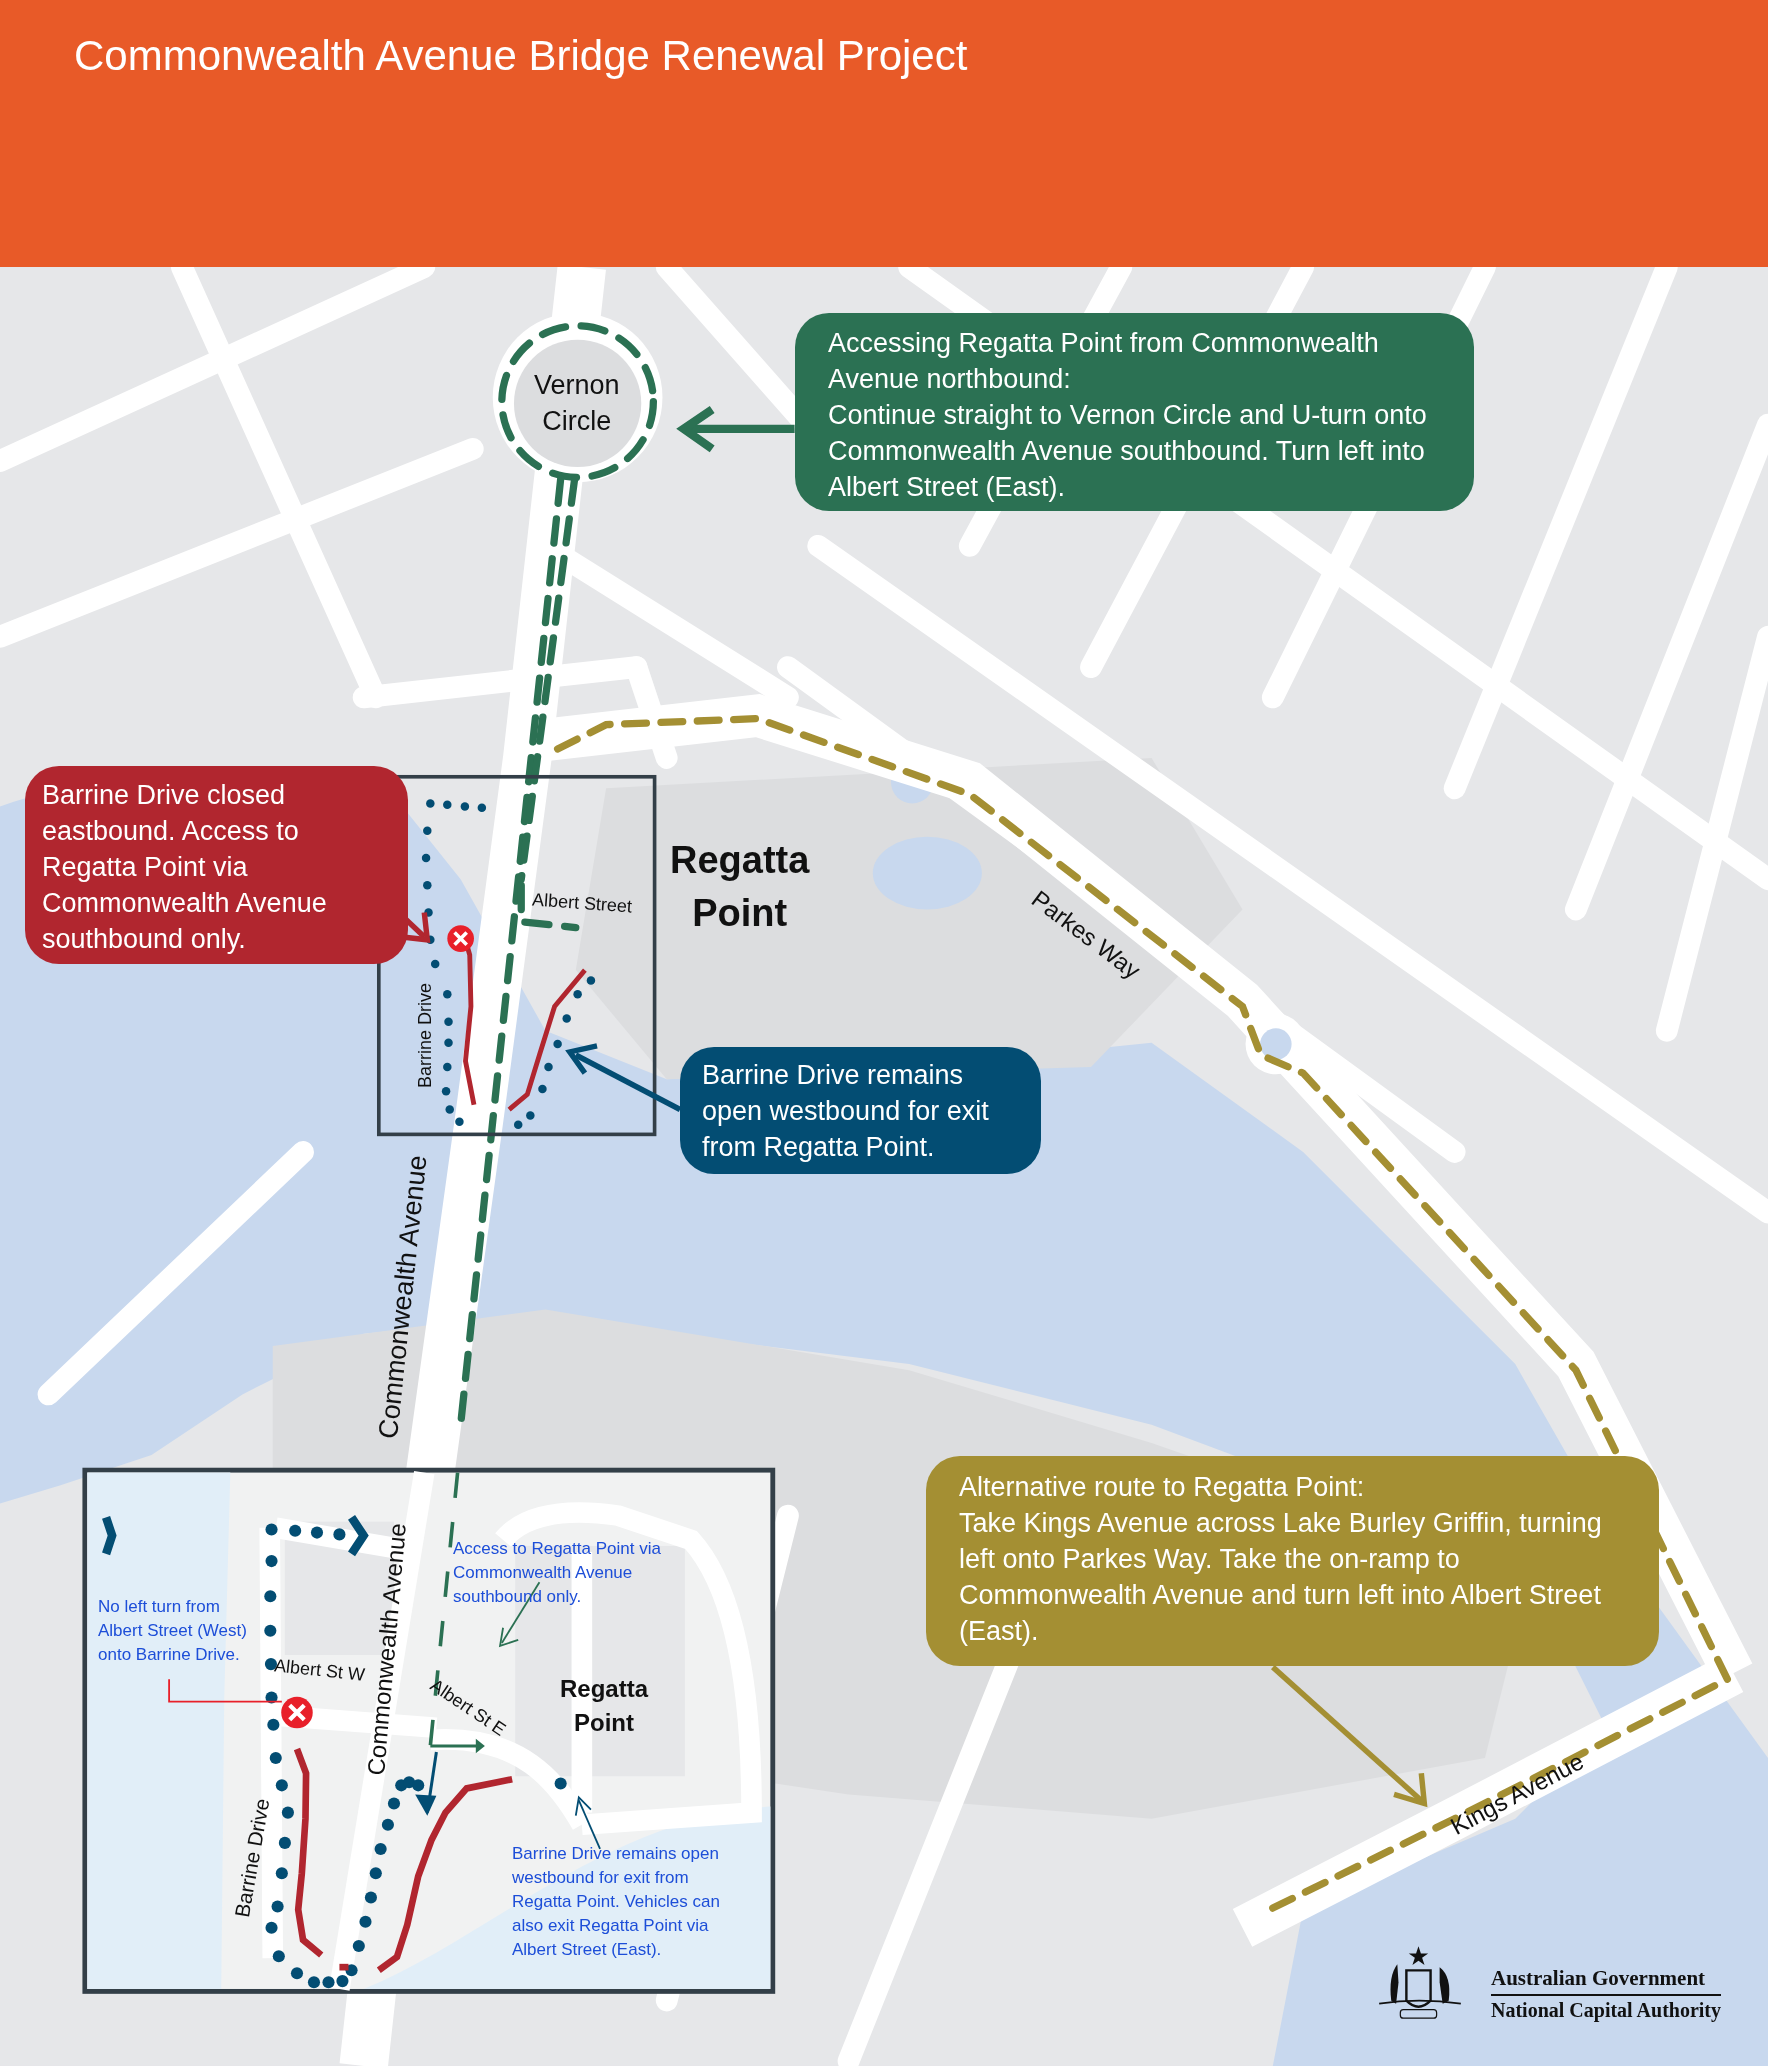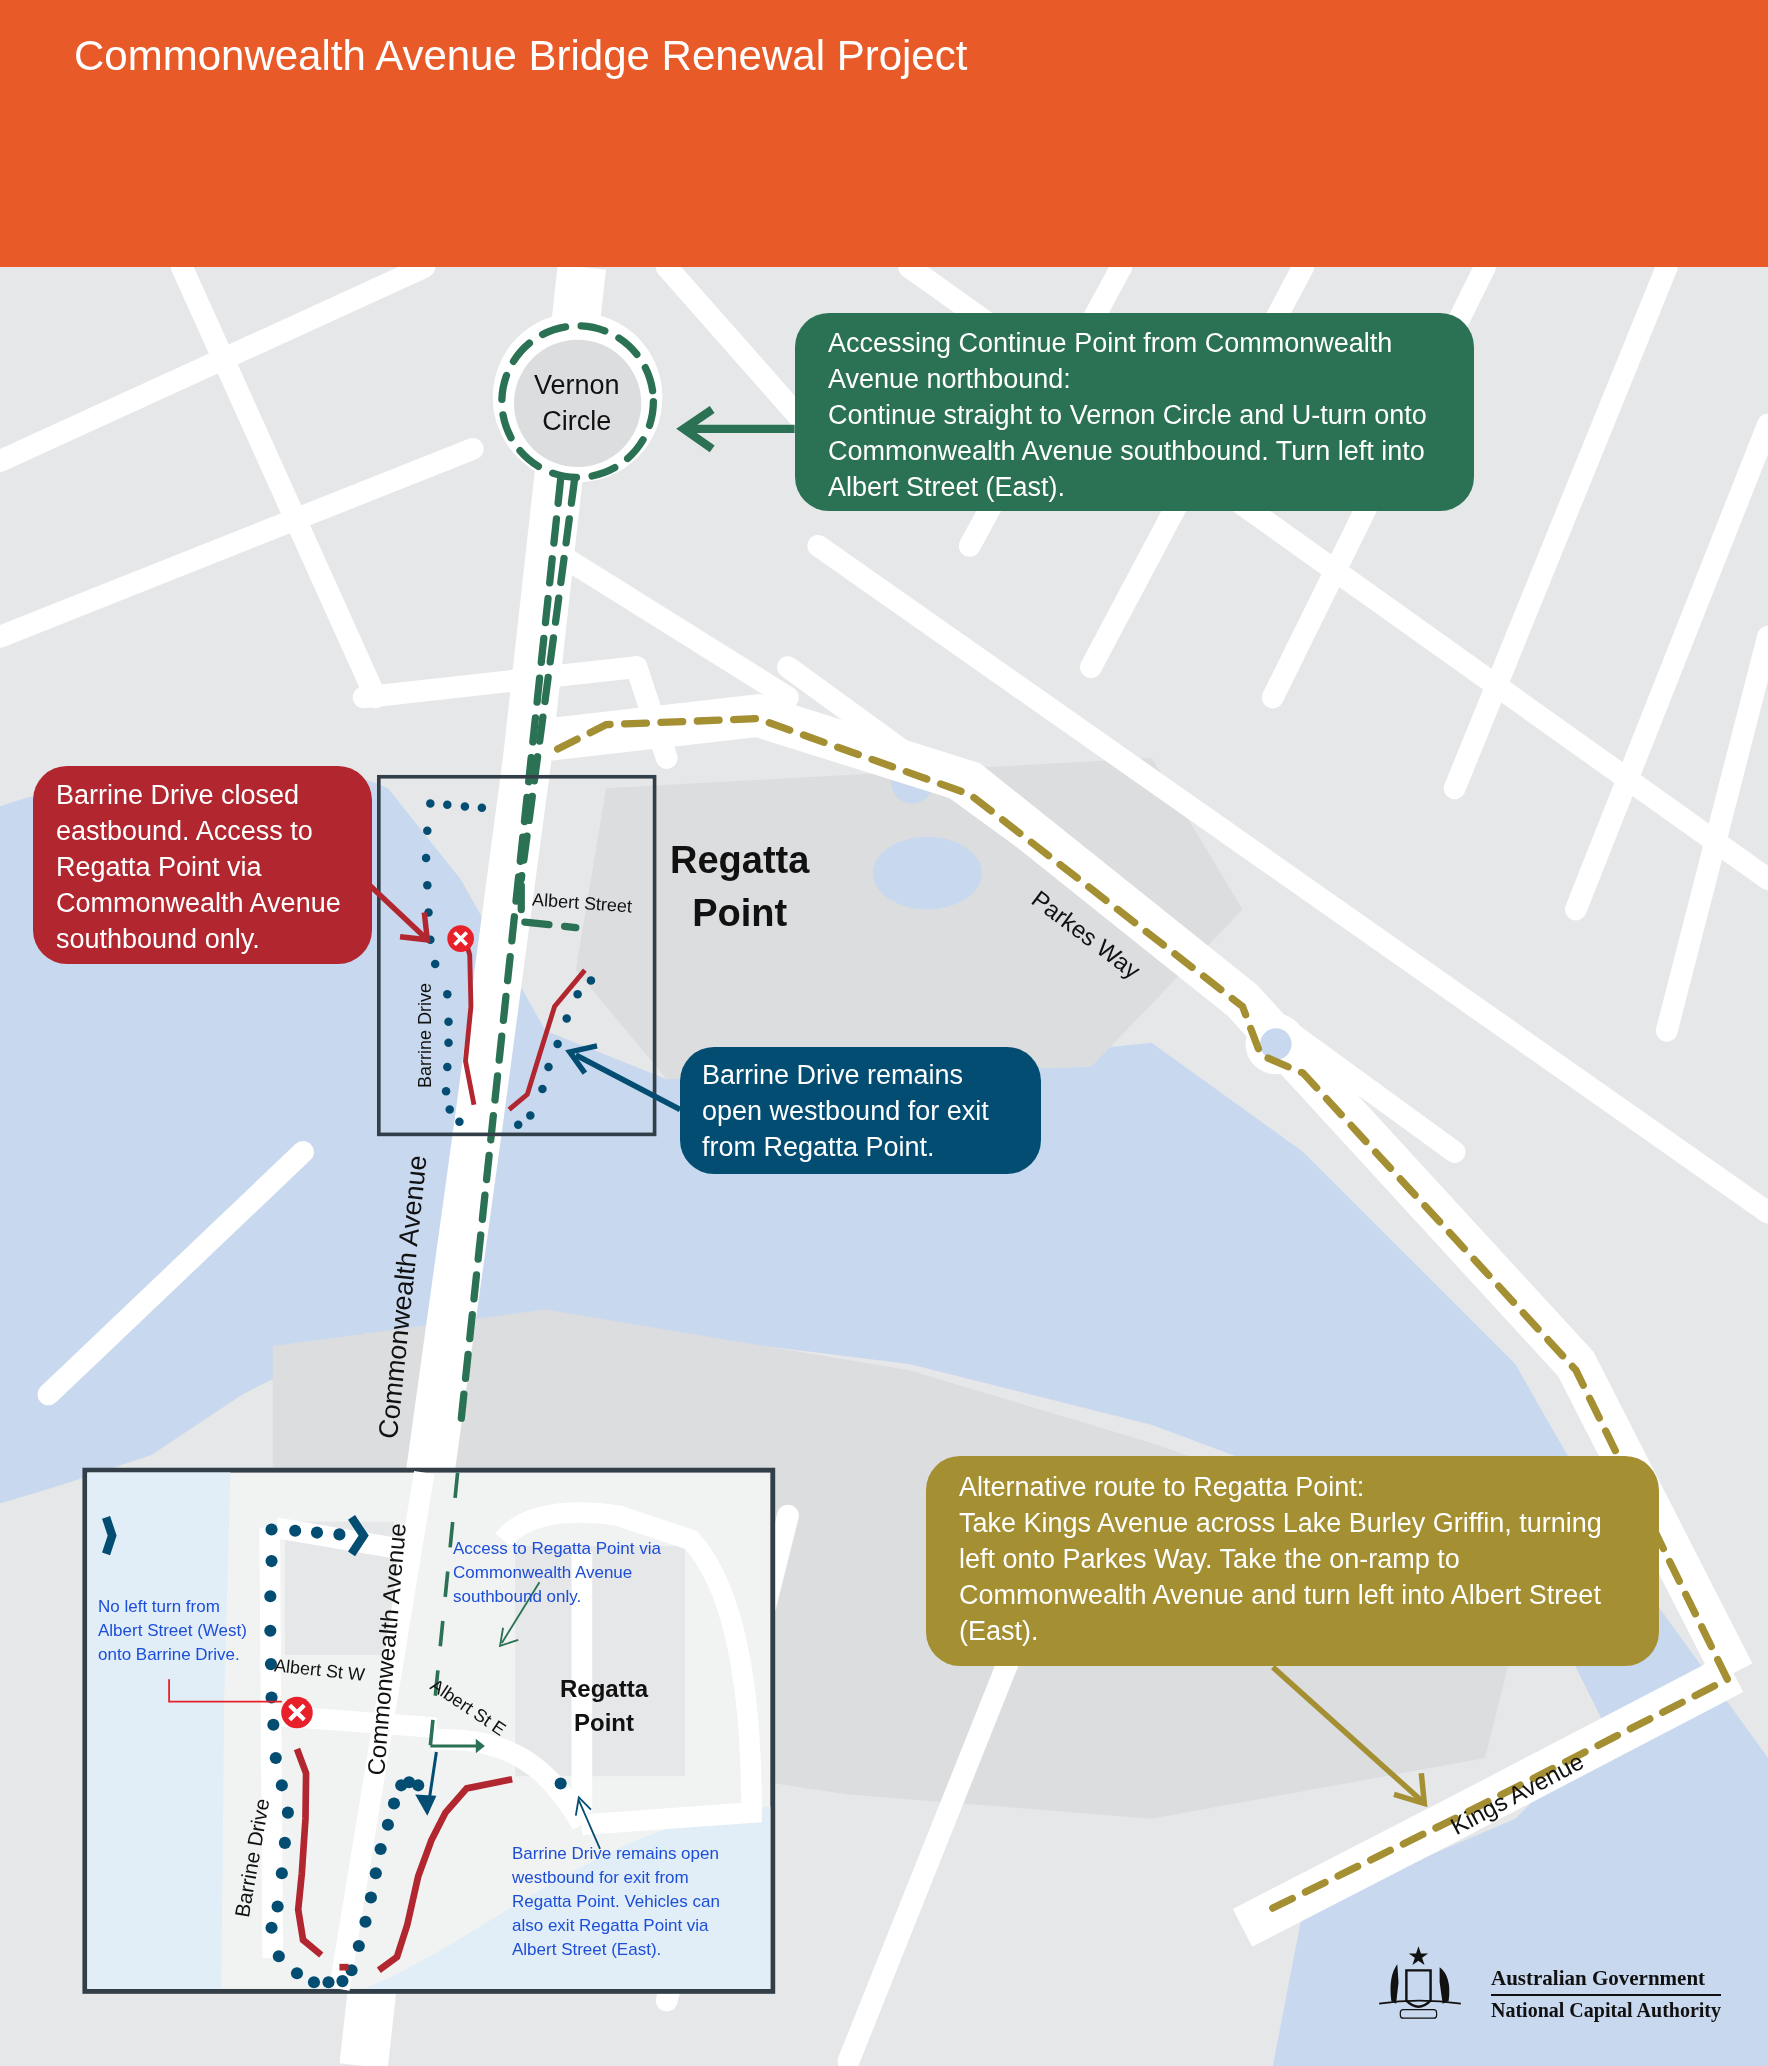--- a/index.html
+++ b/index.html
@@ -4,21 +4,21 @@
 <style>
   html, body { margin:0; padding:0; }
   body { width:1768px; height:2066px; position:relative; overflow:hidden; background:#e6e7e9; font-family:"Liberation Sans", sans-serif; }
   .header { position:absolute; left:0; top:0; width:1768px; height:267px; background:#e85a28; color:#fff; }
   .header .subtitle { position:absolute; left:74px; top:31.5px; font-size:42px; font-weight:400; }
   .header .title { position:absolute; left:74px; top:97px; width:1637px; font-size:52px; font-weight:700; line-height:65px; }
   .map { position:absolute; left:0; top:267px; width:1768px; height:1799px; }
   .map svg { position:absolute; left:0; top:0; }
   .callout { position:absolute; color:#fff; border-radius:34px; box-sizing:border-box; font-size:27px; line-height:36px; }
   .callout.green { left:795px; top:313px; width:679px; height:198px; background:#2b7153; padding:12px 33px; }
-  .callout.red { left:33px; top:766px; width:339px; height:198px; background:#b1262f; padding:11px 23px; }
+  .callout.red { left:25px; top:766px; width:383px; height:198px; background:#b1262f; padding:11px 17px; }
   .callout.blue { left:680px; top:1047px; width:361px; height:127px; background:#034d73; padding:9.7px 22px; }
   .callout.olive { left:926px; top:1456px; width:733px; height:210px; background:#a48f33; padding:13.3px 33px; }
   .callout .head { display:block; }
   .label { position:absolute; color:#111; white-space:nowrap; }
   .label.bold { font-weight:700; }
   .inset-note { position:absolute; font-size:17px; line-height:24px; color:#1d4ed8; }
   .logo { position:absolute; left:1361px; top:1940px; width:376px; height:91px; }
   .logo .gov { position:absolute; left:130px; top:25.5px; font-family:"Liberation Serif", serif; font-weight:700; font-size:21px; color:#111; }
   .logo .rule { position:absolute; left:130px; top:54px; width:230px; height:1.8px; background:#111; }
   .logo .nca { position:absolute; left:130px; top:59px; font-family:"Liberation Serif", serif; font-weight:700; font-size:20px; color:#111; }
@@ -230,21 +230,21 @@
   <div class="label bold" style="left:560px; top:1405px; font-size:24px; text-align:center; line-height:34px;">
     <div>Regatta</div>
     <div>Point</div>
   </div>
   <div class="inset-note" style="left:98px; top:1328px; width:158px;">No left turn from Albert Street (West) onto Barrine Drive.</div>
   <div class="inset-note" style="left:453px; top:1270px; width:218px;">Access to Regatta Point via Commonwealth Avenue southbound only.</div>
   <div class="inset-note" style="left:512px; top:1575px; width:236px;">Barrine Drive remains open westbound for exit from Regatta Point. Vehicles can also exit Regatta Point via Albert Street (East).</div>
 </div>
 
 <div class="callout green">
-  <span class="head">Accessing Continue Point from Commonwealth Avenue northbound:</span>
+  <span class="head">Accessing Regatta Point from Commonwealth Avenue northbound:</span>
   <span>Continue straight to Vernon Circle and U-turn onto Commonwealth Avenue southbound. Turn left into Albert Street (East).</span>
 </div>
 <div class="callout red">
   <span>Barrine Drive closed eastbound. Access to Regatta Point via Commonwealth Avenue southbound only.</span>
 </div>
 <div class="callout blue">
   <span>Barrine Drive remains open westbound for exit from Regatta Point.</span>
 </div>
 <div class="callout olive">
   <span class="head">Alternative route to Regatta Point:</span>

